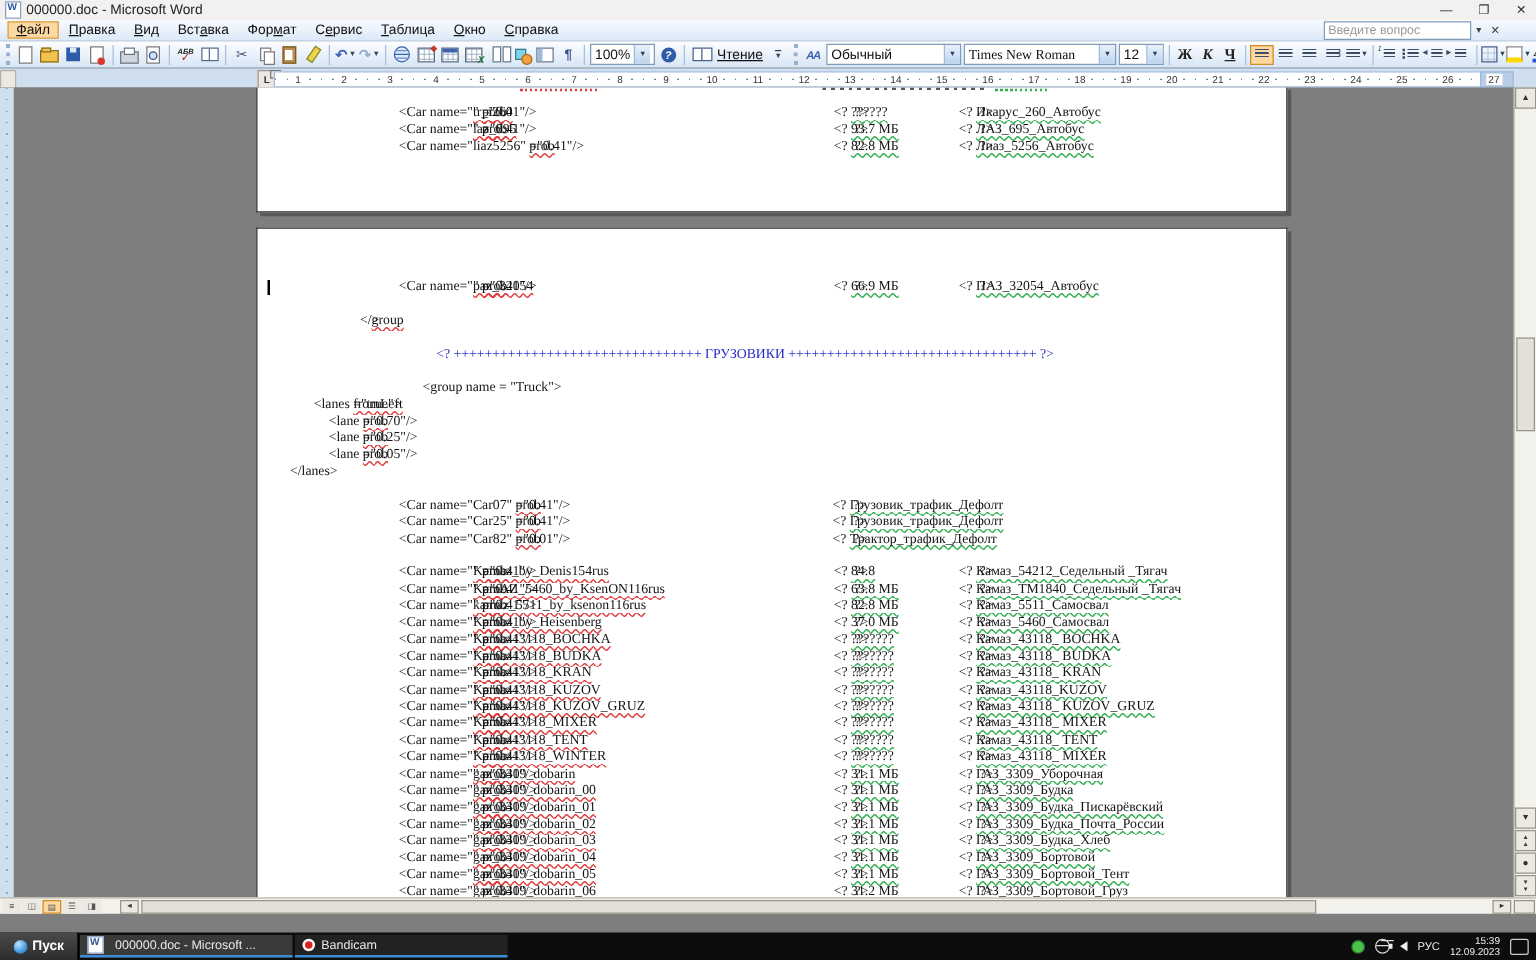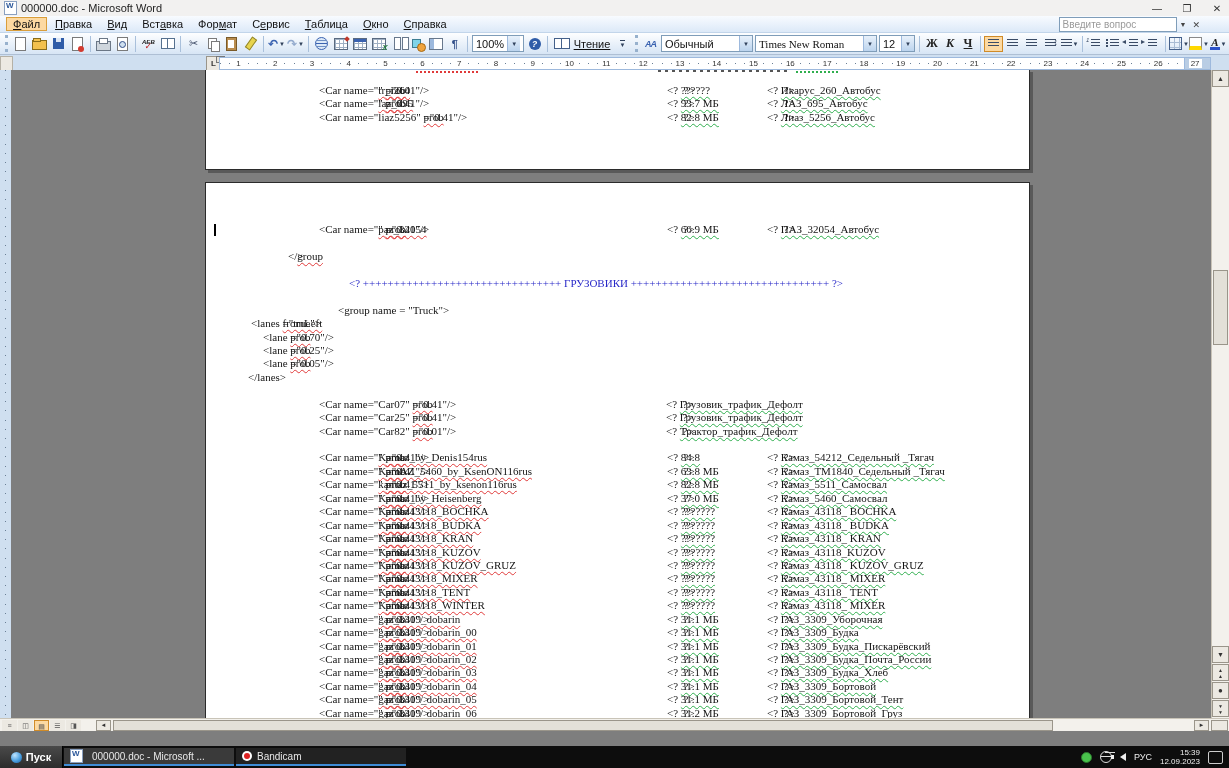--- a/index.html
+++ b/index.html
@@ -264,21 +264,21 @@
       <i class="ic i-book"></i>
       <span style="text-decoration:underline">Чтение</span>
     </span>
     <span class="tbi">
         <i class="ic i-options">▼</i>
       </span>
     <span class="grip"></span>
     <span class="tbi">
         <i class="ic i-styles">АА</i>
       </span>
-    <span class="combo" style="width:92px">
+    <span class="combo" style="width:108px">
       <span class="cval">Обычный</span>
       <span class="dda" style="margin-left:auto">▼</span>
     </span>
     <span class="combo" style="width:122px">
       <span class="cval" style="font-family:'Liberation Serif',serif">Times New Roman</span>
       <span class="dda" style="margin-left:auto">▼</span>
     </span>
     <span class="combo" style="width:36px">
       <span class="cval">12</span>
       <span class="dda" style="margin-left:auto">▼</span>
@@ -395,21 +395,21 @@
           <div class="dline"></div>
           <div class="dline"><span style="left:82px">&lt;/<span class="rw">group</span>&gt;</span></div>
           <div class="dline"></div>
           <div class="dline"><span class="ctr">&lt;? ++++++++++++++++++++++++++++++++ ГРУЗОВИКИ ++++++++++++++++++++++++++++++++ ?&gt;</span></div>
           <div class="dline"></div>
           <div class="dline"><span style="left:132px">&lt;group name = "Truck"&gt;</span></div>
           <div class="dline"><span style="left:45px">&lt;lanes <span class="rw">fromLeft</span>="true"&gt;</span></div>
           <div class="dline"><span style="left:57px">&lt;lane <span class="rw">prob</span>="0.70"/&gt;</span></div>
           <div class="dline"><span style="left:57px">&lt;lane <span class="rw">prob</span>="0.25"/&gt;</span></div>
           <div class="dline"><span style="left:57px">&lt;lane <span class="rw">prob</span>="0.05"/&gt;</span></div>
-          <div class="dline"><span style="left:42px">&lt;/lanes&gt;</span></div>
+          <div class="dline"><span style="left:26px">&lt;/lanes&gt;</span></div>
           <div class="dline"></div>
           <div class="dline"><span class="c1">&lt;Car name="Car07" <span class="rw">prob</span>="0.41"/&gt;</span><span class="c3b">&lt;? <span class="gw">Грузовик_трафик_Дефолт</span> ?&gt;</span></div>
           <div class="dline"><span class="c1">&lt;Car name="Car25" <span class="rw">prob</span>="0.41"/&gt;</span><span class="c3b">&lt;? <span class="gw">Грузовик_трафик_Дефолт</span> ?&gt;</span></div>
           <div class="dline"><span class="c1">&lt;Car name="Car82" <span class="rw">prob</span>="0.01"/&gt;</span><span class="c3b">&lt;? <span class="gw">Трактор_трафик_Дефолт</span> ?&gt;</span></div>
           <div class="dline"></div>
           <div class="dline"><span class="c1">&lt;Car name="<span class="rw">Kamaz_by_Denis154rus</span>" <span class="rw">prob</span>="0.41"/&gt;</span><span class="c2">&lt;? <span class="gw">84.8</span> ?&gt;</span><span class="c3">&lt;? <span class="gw">Камаз_54212_Седельный _Тягач</span> ?&gt;</span></div>
           <div class="dline"><span class="c1">&lt;Car name="<span class="rw">KamAZ_5460_by_KsenON116rus</span>" <span class="rw">prob</span>="0.41"/&gt;</span><span class="c2">&lt;? <span class="gw">63.8 МБ</span> ?&gt;</span><span class="c3">&lt;? <span class="gw">Камаз_ТМ1840_Седельный _Тягач</span> ?&gt;</span></div>
           <div class="dline"><span class="c1">&lt;Car name="<span class="rw">kamaz_5511_by_ksenon116rus</span>" <span class="rw">prob</span>="0.41"/&gt;</span><span class="c2">&lt;? <span class="gw">82.8 МБ</span> ?&gt;</span><span class="c3">&lt;? <span class="gw">Камаз_5511_Самосвал</span> ?&gt;</span></div>
           <div class="dline"><span class="c1">&lt;Car name="<span class="rw">Kamaz_by_Heisenberg</span>" <span class="rw">prob</span>="0.41"/&gt;</span><span class="c2">&lt;? <span class="gw">37.0 МБ</span> ?&gt;</span><span class="c3">&lt;? <span class="gw">Камаз_5460_Самосвал</span> ?&gt;</span></div>
           <div class="dline"><span class="c1">&lt;Car name="<span class="rw">Kamaz43118_BOCHKA</span>" <span class="rw">prob</span>="0.41"/&gt;</span><span class="c2">&lt;? <span class="gw">???????</span> ?&gt;</span><span class="c3">&lt;? <span class="gw">Камаз_43118_ BOCHKA</span> ?&gt;</span></div>

